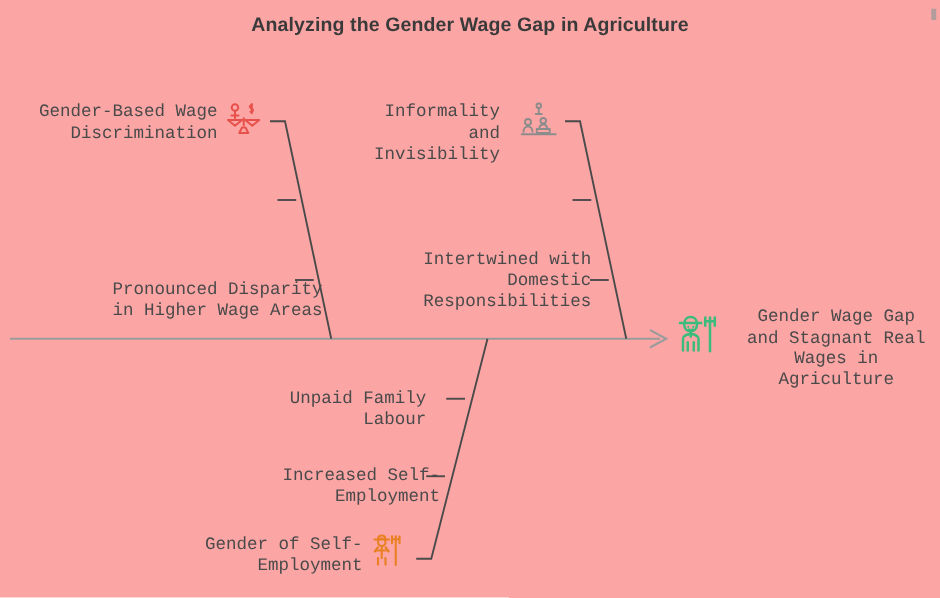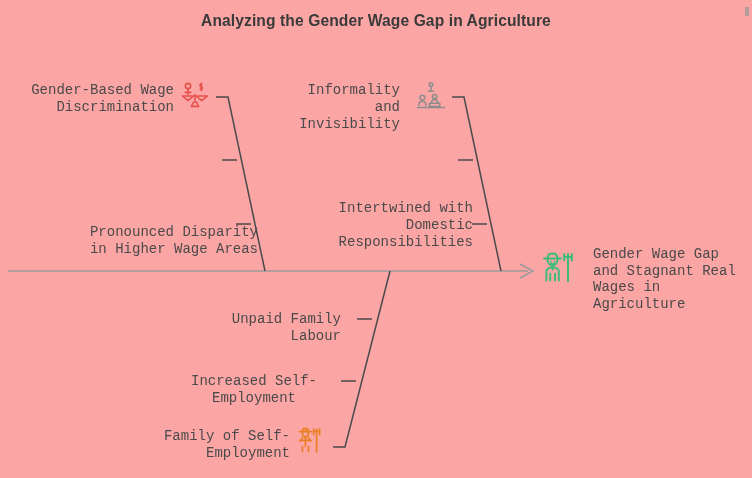--- a/index.html
+++ b/index.html
@@ -20,21 +20,21 @@
   }
   .label {
     position: absolute;
     color: #4a4a4a;
     font-size: 14px;
     line-height: 17px;
     white-space: pre-line;
     font-family: Liberation Mono, monospace;
   }
   .label.right-align { text-align: right; }
-  .label.left-align  { text-align: left; }
+  .label.left-align  { text-align: center; }
 
   #page-title {
     position: absolute;
     left: 0; top: 12px;
     width: 752px;
     text-align: center;
     font-size: 15.6px;
     font-weight: bold;
     color: #3a3a3a;
     letter-spacing: 0.1px;
@@ -44,21 +44,21 @@
   #cause-1-label { left: 14px;  top: 82px;  width: 160px; }
   #cause-2-label { left: 288px; top: 82px;  width: 112px; }
   #cause-3-label { left: 160px; top: 428px; width: 130px; }
 
   
   #sub-1-1-label { left: 60px;  top: 146px; width: 158px; }
   #sub-1-2-label { left: 50px;  top: 224px; width: 185px; margin-left: 23px; }
   #sub-2-1-label { left: 300px; top: 146px; width: 155px; }
   #sub-2-2-label { left: 298px; top: 200px; width: 175px; }
   #sub-3-1-label { left: 178px; top: 311px; width: 163px; }
-  #sub-3-2-label { left: 185px; top: 373px; width: 138px; text-align: center; }
+  #sub-3-2-label { left: 214px; top: 373px; width: 138px; }
 
   #effect-label {
     left: 593px; top: 246px; width: 152px;
     line-height: 16.5px;
   }
 
   .icon-holder { position: absolute; }
   #icon-cause-1 { left: 179px; top: 80px; width: 32px; height: 32px; }
   #icon-cause-2 { left: 415px; top: 80px; width: 32px; height: 32px; }
   #icon-cause-3 { left: 295px; top: 424px; width: 32px; height: 32px; }
@@ -162,21 +162,21 @@
       <path d="M24.2 7 v6.6"></path>
       <path d="M31.8 7 v6.6"></path>
       <path d="M24.2 10 h7.6"></path>
     </svg>
   </div>
 
   <div class="label right-align" id="cause-1-label">Gender-Based Wage Discrimination</div>
 
   <div class="label right-align" id="cause-2-label">Informality and Invisibility</div>
 
-  <div class="label right-align" id="cause-3-label">Family of Self-Employment</div>
+  <div class="label right-align" id="cause-3-label">Gender of Self-Employment</div>
 
 
   <div class="label right-align" id="sub-1-2-label">Pronounced Disparity in Higher Wage Areas</div>
 
 
   <div class="label right-align" id="sub-2-2-label">Intertwined with Domestic Responsibilities</div>
 
   <div class="label right-align" id="sub-3-1-label">Unpaid Family Labour</div>
 
   <div class="label right-align" id="sub-3-2-label">Increased Self-Employment</div>

